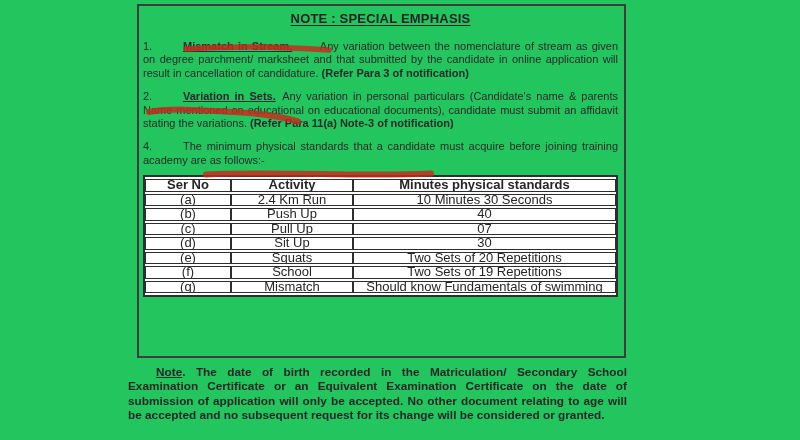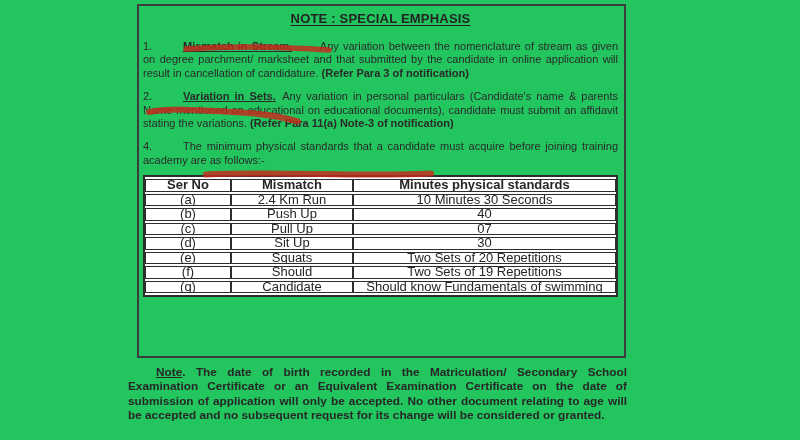--- a/index.html
+++ b/index.html
@@ -74,21 +74,21 @@
     <div class="tblwrap">
       <table class="std">
         <colgroup>
             <col style="width:86px">
             <col style="width:122px">
             <col>
           </colgroup>
         <thead>
           <tr>
             <th>Ser No</th>
-            <th>Mismatch</th>
+            <th>Activity</th>
             <th>Minutes physical standards</th>
           </tr>
         </thead>
         <tbody>
             <tr>
     <td>(a)</td>
     <td>2.4 Km Run</td>
     <td class="std-left">10 Minutes 30 Seconds</td>
   </tr>
             <tr>
@@ -106,26 +106,26 @@
     <td>Sit Up</td>
     <td class="std-center">30</td>
   </tr>
             <tr>
     <td>(e)</td>
     <td>Squats</td>
     <td class="std-left">Two Sets of 20 Repetitions</td>
   </tr>
             <tr>
     <td>(f)</td>
-    <td>Should</td>
+    <td>School</td>
     <td class="std-left">Two Sets of 19 Repetitions</td>
   </tr>
             <tr>
     <td>(g)</td>
-    <td>Candidate</td>
+    <td>Mismatch</td>
     <td class="std-left">Should know Fundamentals of swimming</td>
   </tr>
           </tbody>
       </table>
     </div>
 
   </div>
 
   <div class="note"><span class="note-label">Note</span><span>. The date of birth recorded in the Matriculation/ Secondary School Examination Certificate or an Equivalent Examination Certificate on the date of submission of application will only be accepted. No other document relating to age will be accepted and no subsequent request for its change will be considered or granted.</span></div>
 

